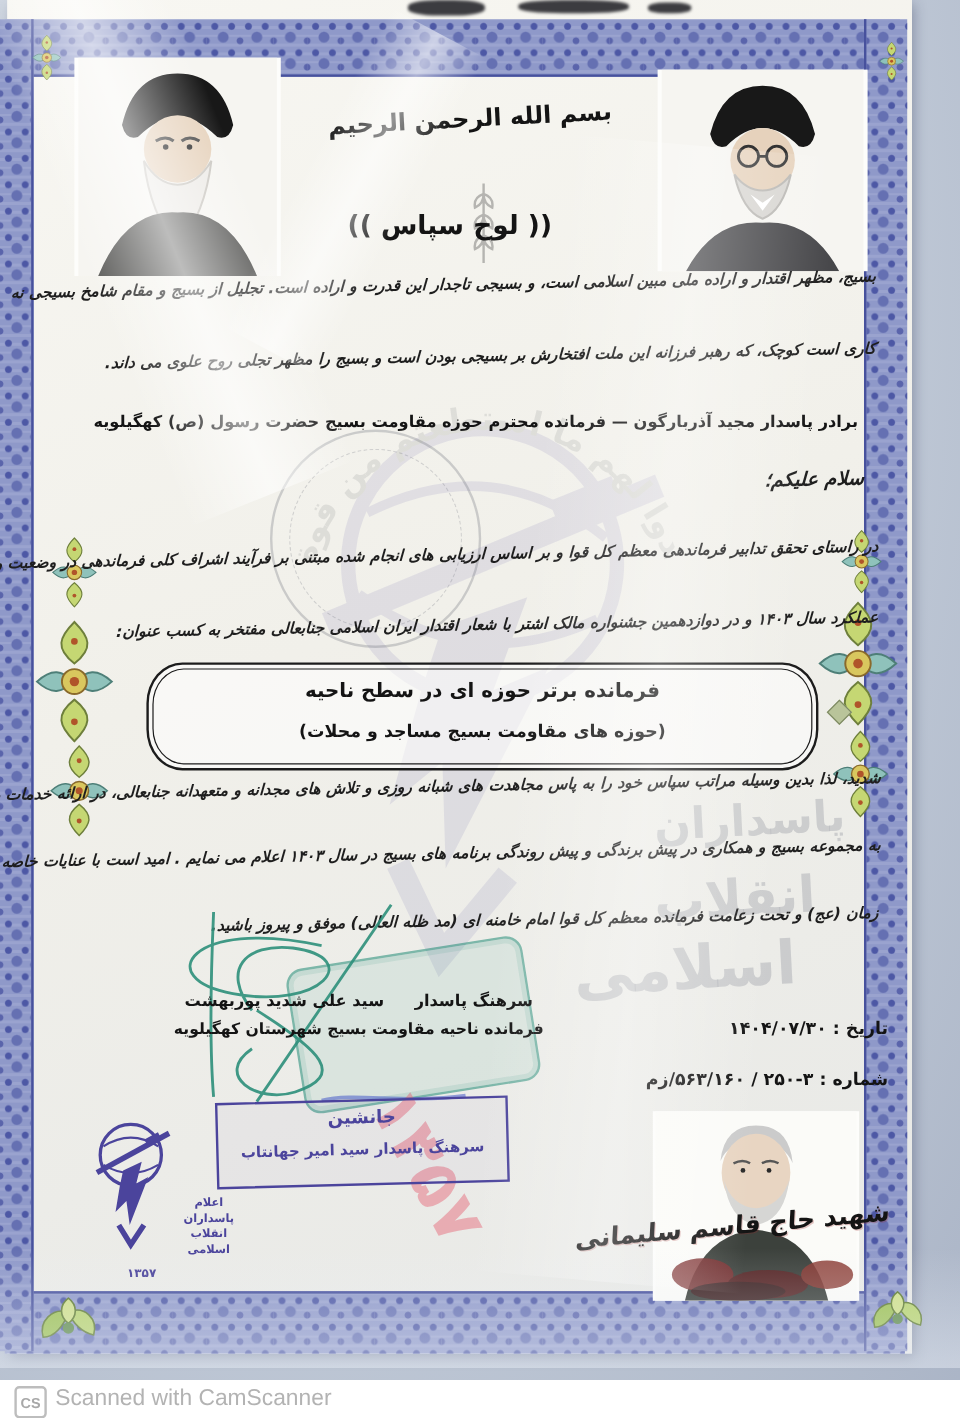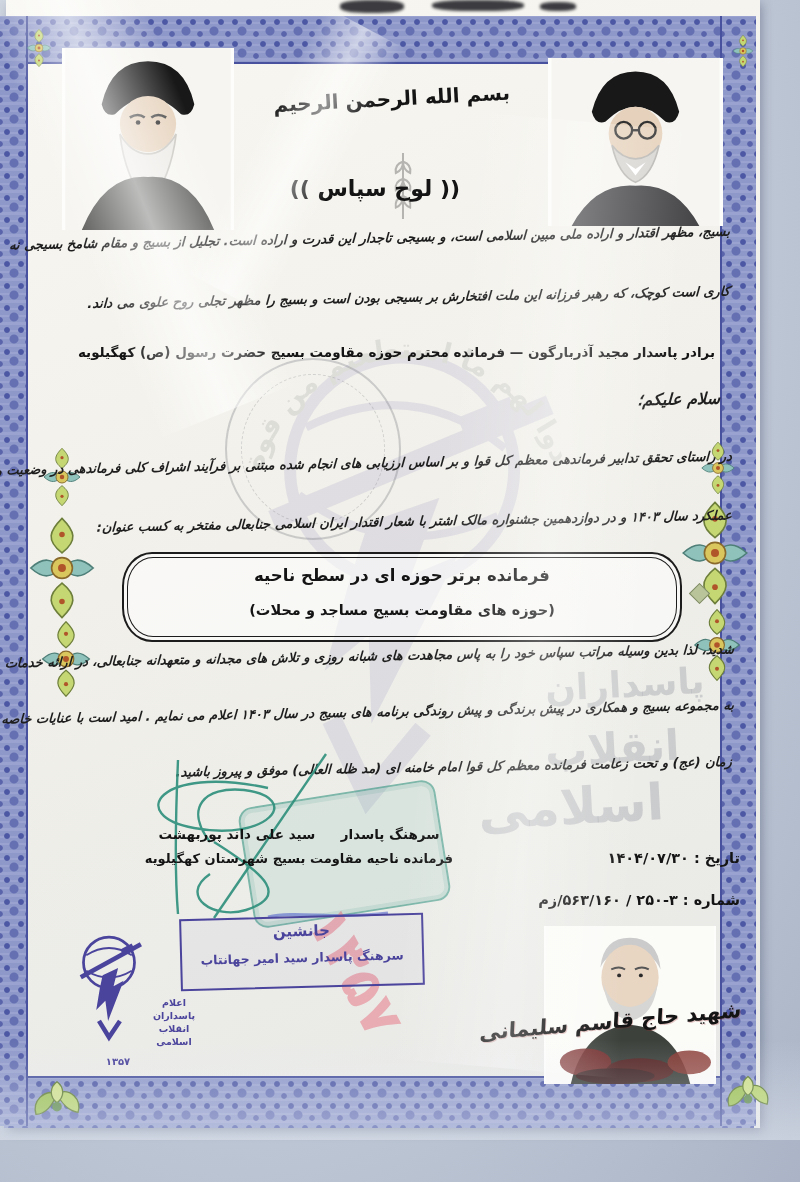--- a/index.html
+++ b/index.html
@@ -218,21 +218,21 @@
     <g fill="none" stroke="#2d8f7b" stroke-width="2.4" opacity=".9">
       <path d="M208 8 L96 172"></path>
       <path d="M150 42 C40 18 8 70 76 82 C150 96 186 52 126 44 C86 40 66 62 92 96"></path>
       <path d="M96 96 C150 130 170 150 128 164 C96 174 60 150 92 128"></path>
       <path d="M60 14 C58 60 56 120 60 168"></path>
     </g>
   </svg>
   <div class="abs mach ctr" style="left:138px;top:826px;width:322px;font-size:13.5px;">
     <span>سرهنگ پاسدار</span>
     <span style="display:inline-block;width:16px;"></span>
-    <span>سید علی داند پوربهشت</span>
+    <span>سید علی شدید پوربهشت</span>
   </div>
   <div class="abs mach ctr" style="left:138px;top:851px;width:322px;font-size:13px;">فرمانده ناحیه مقاومت بسیج شهرستان کهگیلویه</div>
   <svg class="abs" style="left:266px;top:908px;width:125px;height:14px" viewBox="0 0 125 14">
     <path d="M2 9 C30 2 70 12 122 5" stroke="rgba(70,90,200,.55)" stroke-width="3" fill="none"></path>
   </svg>
 
   <div class="abs mach" style="left:508px;top:850px;width:232px;font-size:14.5px;">تاریخ : ۱۴۰۴/۰۷/۳۰</div>
   <div class="abs mach" style="left:448px;top:892px;width:292px;font-size:14.5px;">شماره : ۳-۲۵۰ / ۵۶۳/۱۶۰/زم</div>
 
   <div class="abs red-mark">۱۳۵۷</div>
@@ -271,13 +271,17 @@
   <div class="abs sol-caption" style="left:512px;top:1008px;width:230px;">شهید حاج قاسم سلیمانی</div>
 
   <div class="abs blob" style="left:340px;top:0;width:64px;height:13px;"></div>
   <div class="abs blob" style="left:432px;top:0;width:92px;height:11px;"></div>
   <div class="abs blob" style="left:540px;top:2px;width:36px;height:9px;"></div>
   <div class="abs glare g1"></div>
   <div class="abs glare g2"></div>
   <div class="abs glare g3"></div>
   <div class="abs glare g4"></div>
 
+  <div class="abs footer-bar">
+    <div class="abs cs-box" style="left:12px;top:5px;">CS</div>
+    <div class="abs cs-text" style="left:46px;top:5px;">Scanned with CamScanner</div>
+  </div>
 </div>
 
 </body></html>

